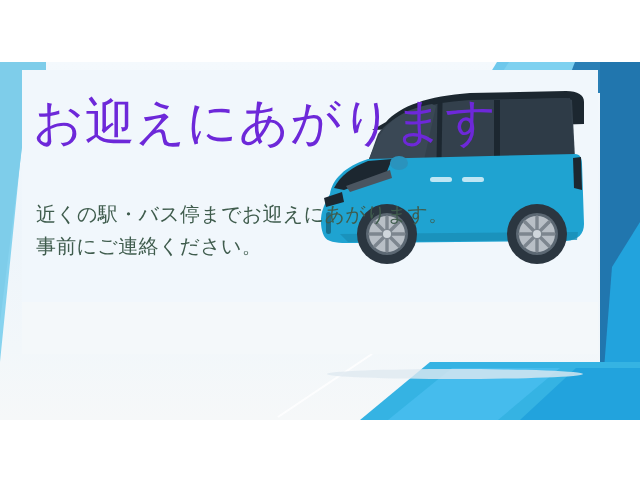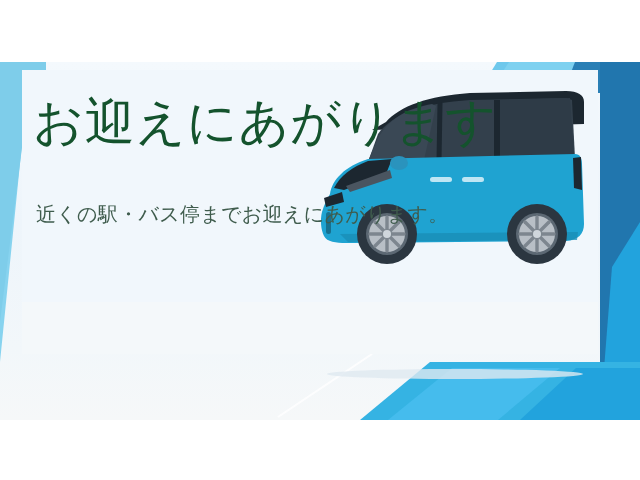--- a/index.html
+++ b/index.html
@@ -51,21 +51,21 @@
 
   #headline {
     position: absolute;
     left: 33px;
     top: 32px;
     margin: 0;
     font-size: 50px;
     line-height: 1.12;
     font-weight: 400;
     letter-spacing: 0.5px;
-    color: #14532d;
+    color: #6d28d9;
     white-space: nowrap;
     font-family: "DejaVu Sans", "Liberation Sans", sans-serif;
   }
 
   #subcopy {
     position: absolute;
     left: 36px;
     top: 136px;
     margin: 0;
     font-size: 20px;
@@ -222,16 +222,17 @@
       <path d="M 357 170 C 357 152, 370 140, 387 140 C 404 140, 417 152, 417 170
                L 417 150 L 357 150 Z" fill="none"></path>
     </svg>
   </div>
 
   <div id="text-block">
     <h1 id="headline">お迎えにあがります</h1>
 
     <p id="subcopy">
       <span class="line">近くの駅・バス停までお迎えにあがります。</span>
+      <span class="line">事前にご連絡ください。</span>
     </p>
   </div>
 
 </div>
 
 </body></html>

